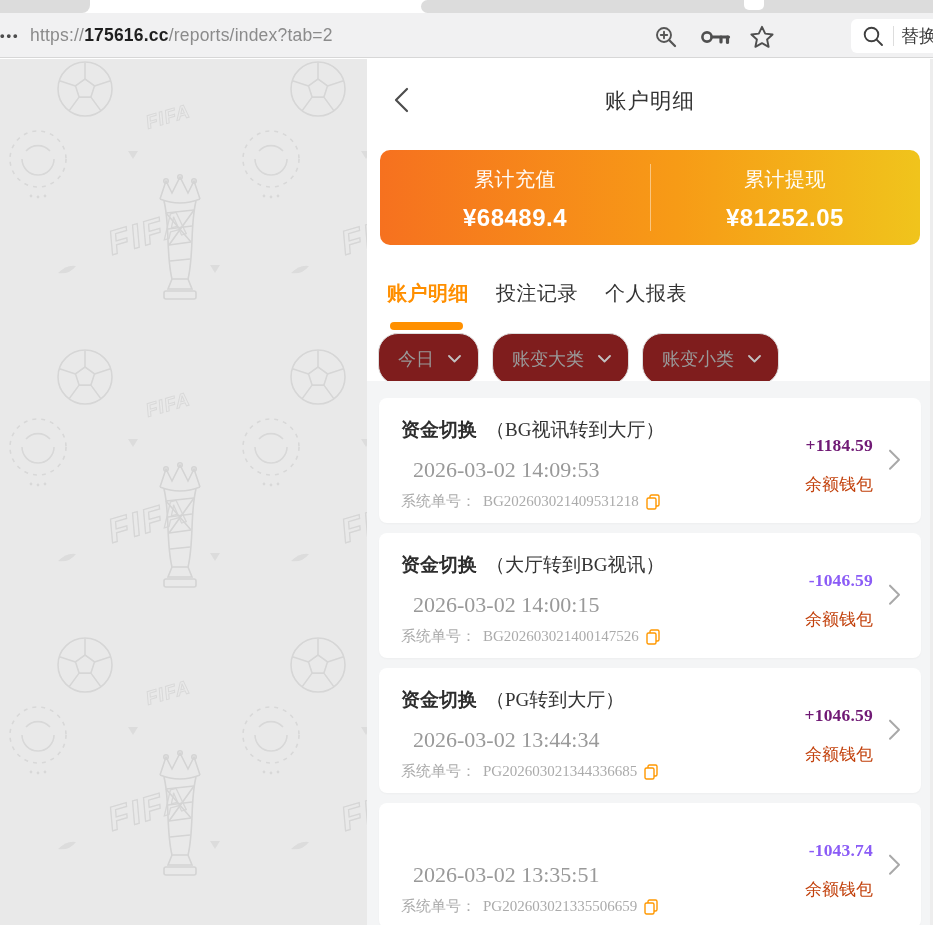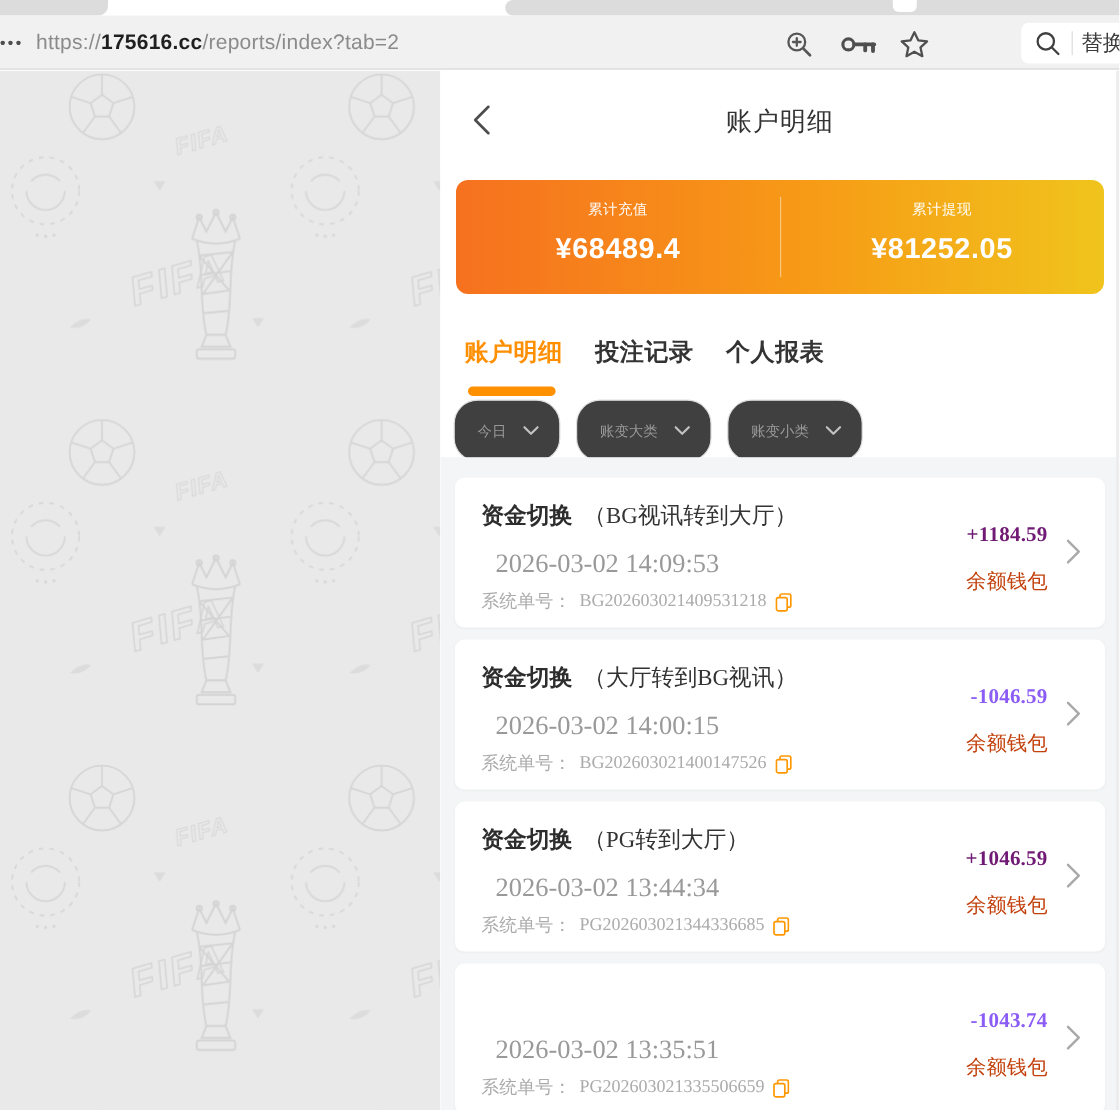--- a/index.html
+++ b/index.html
@@ -36,31 +36,31 @@
 
   .p-header{position:absolute;top:0;left:0;right:0;height:82px;background:#fff;}
   .back-btn{position:absolute;left:26px;top:28px;width:18px;height:26px;cursor:pointer;}
   .p-title{position:absolute;left:0;right:0;top:27px;text-align:center;font-size:21.5px;color:#333;font-weight:500;letter-spacing:1px;}
 
   .summary{position:absolute;left:13px;top:91px;width:540px;height:95px;border-radius:10px;
            background:linear-gradient(90deg,#f6711f 0%,#f79b16 55%,#f0c41c 100%);
            display:flex;color:#fff;}
   .sum-col{flex:1;display:flex;flex-direction:column;align-items:center;padding-top:16px;position:relative;}
   .sum-col + .sum-col::before{content:"";position:absolute;left:0;top:14px;bottom:14px;width:1px;background:rgba(255,255,255,.45);}
-  .sum-label{font-size:12px;opacity:.97;letter-spacing:.5px;}
+  .sum-label{font-size:20px;opacity:.97;letter-spacing:.5px;}
   .sum-value{font-size:24px;font-weight:700;margin-top:11px;letter-spacing:.5px;}
 
   .tabs{position:absolute;left:20px;top:221px;display:flex;gap:27px;font-size:20px;color:#333;}
-  .tab{cursor:pointer;letter-spacing:.5px;font-weight:bold;}
+  .tab{cursor:pointer;letter-spacing:.5px;}
   .tab.active{color:#ff8f00;font-weight:700;}
   .tab-underline{position:absolute;left:23px;top:263px;width:73px;height:8px;border-radius:4px;background:#ff9000;}
 
   .filters{position:absolute;left:11px;top:274px;display:flex;gap:13px;}
-  .pill{height:52px;box-sizing:border-box;border:1px solid #ddd;border-radius:20px;background:#404040;
-        display:flex;align-items:center;gap:14px;padding:0 17px 0 19px;color:#999;font-size:12px;cursor:pointer;}
+  .pill{height:52px;box-sizing:border-box;border:1px solid #ddd;border-radius:20px;background:#7f1d1d;
+        display:flex;align-items:center;gap:14px;padding:0 17px 0 19px;color:#999;font-size:18px;cursor:pointer;}
 
   .list{position:absolute;left:0;right:0;top:322px;bottom:0;background:#f4f5f6;padding-top:17px;box-sizing:border-box;overflow:hidden;}
   .card{position:relative;height:125px;background:#fff;border-radius:8px;margin:0 12px 10px 12px;box-shadow:0 1px 2px rgba(0,0,0,.03);font-family:Liberation Serif, serif;}
   .c-title{position:absolute;left:22px;top:19px;font-size:19px;color:#333;white-space:nowrap;}
   .c-title b{font-weight:700;margin-right:9px;color:#2d2d2d;}
   .c-time{position:absolute;left:34px;top:59px;font-size:22px;color:#999;}
   .c-order{position:absolute;left:22px;top:94px;font-size:15px;color:#ababab;display:flex;align-items:center;gap:7px;white-space:nowrap;}
   .c-amount{position:absolute;right:48px;top:37px;font-size:17.5px;font-weight:700;letter-spacing:.2px;}
   .c-amount.pos{color:#701a75;}
   .c-amount.neg{color:#8b5cf6;}

